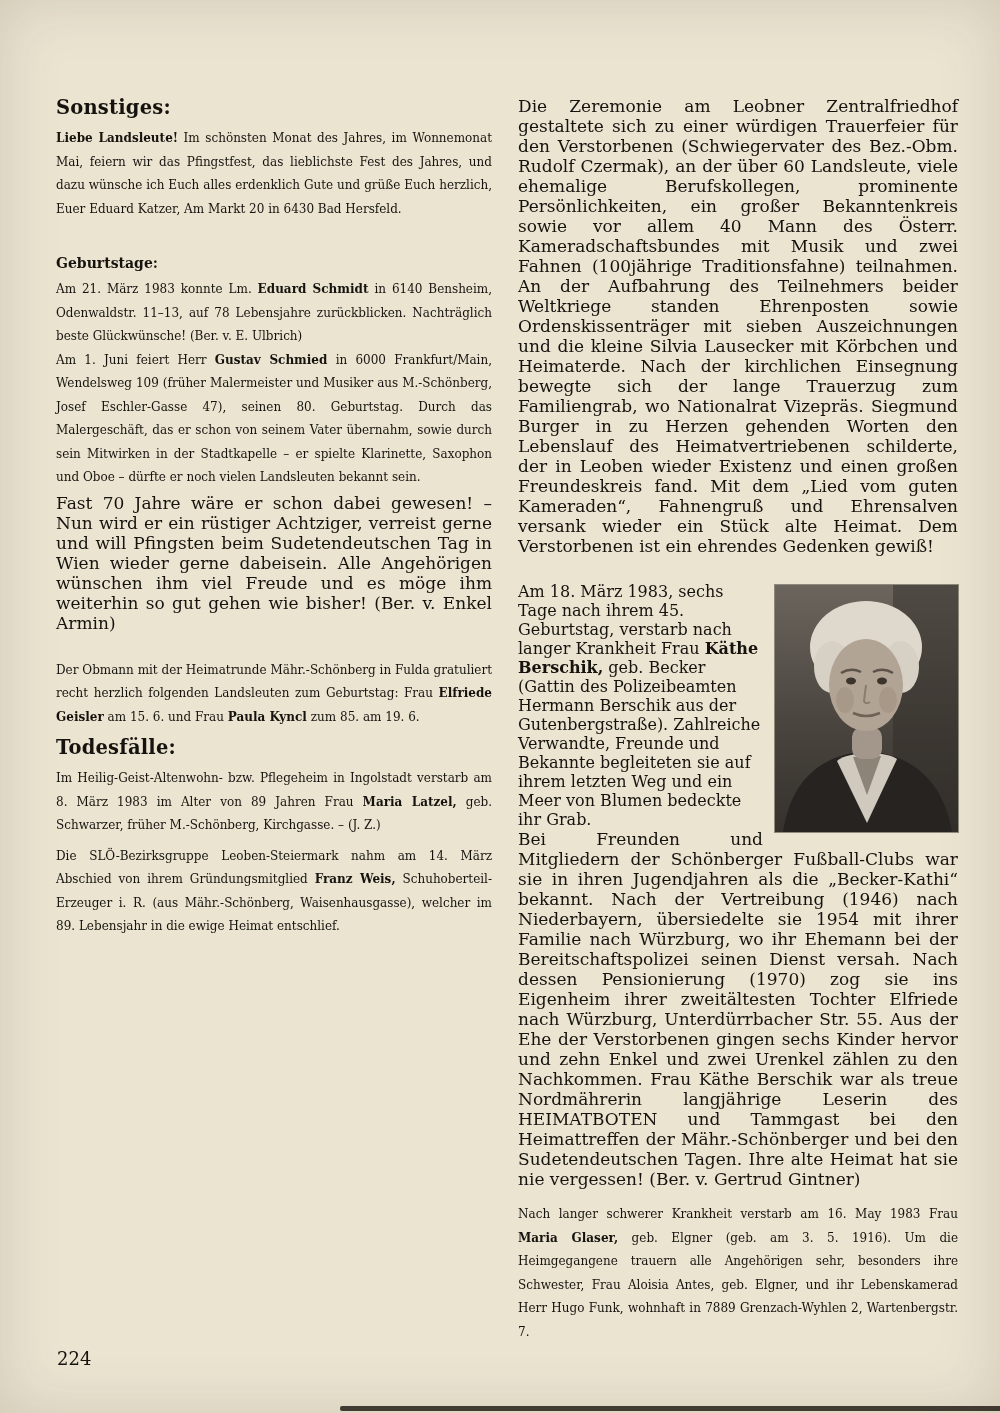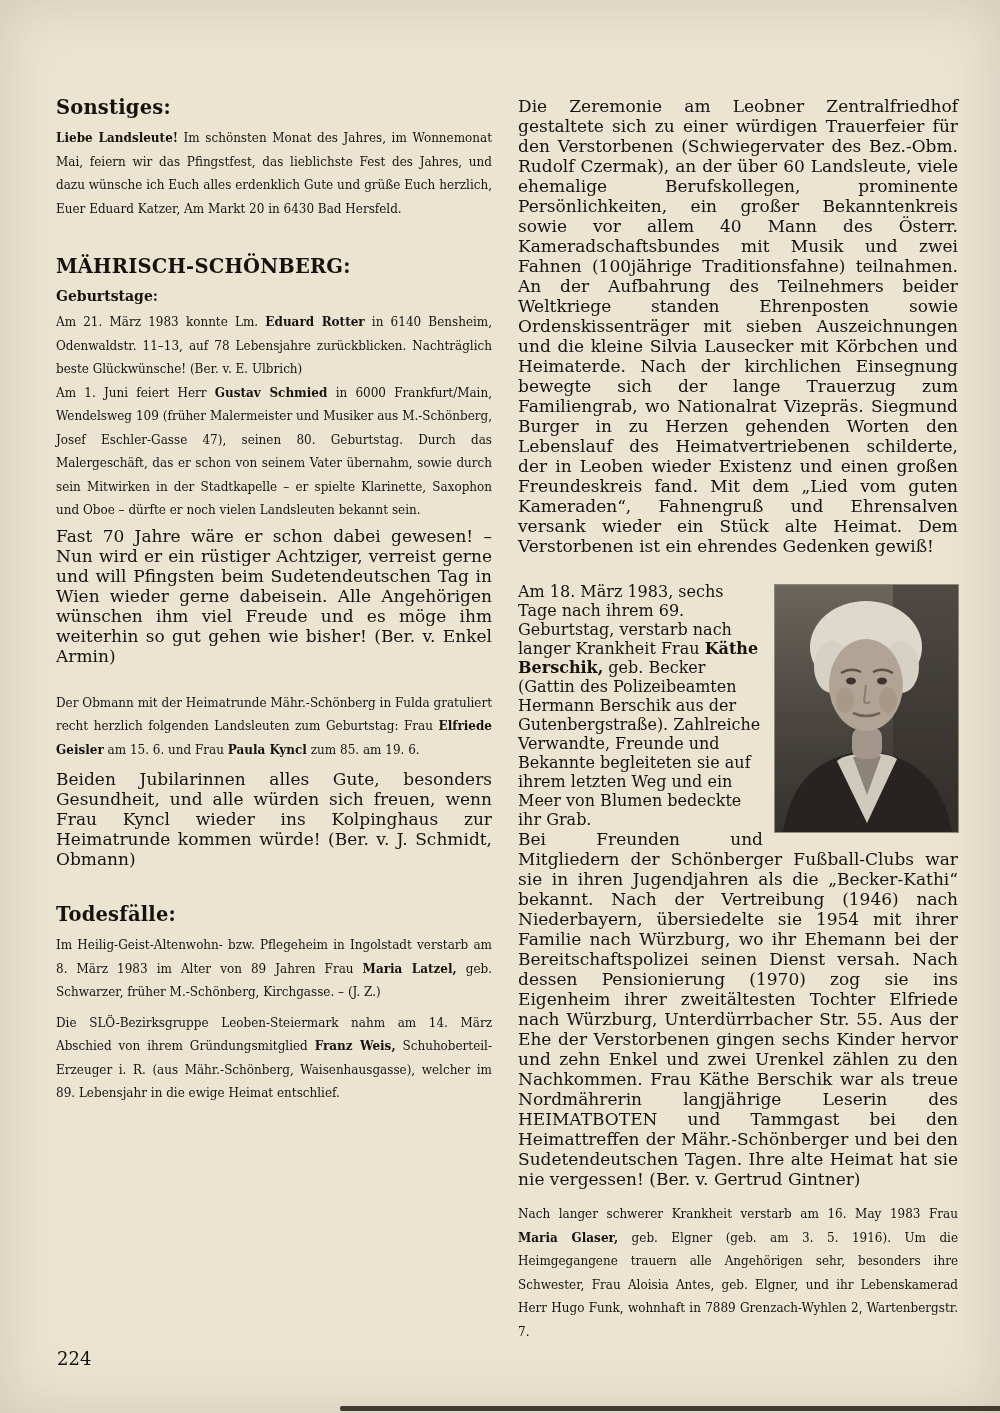--- a/index.html
+++ b/index.html
@@ -75,32 +75,30 @@
 
 <div class="page">
   <div class="columns">
 
     <div class="col-left">
 
       <h2 class="h-section">Sonstiges:</h2>
 
       <p class="p-body mb-lg"><span class="b">Liebe Landsleute!</span><span> Im schönsten Monat des Jahres, im Wonnemonat Mai, feiern wir das Pfingstfest, das lieblichste Fest des Jahres, und dazu wünsche ich Euch alles erdenklich Gute und grüße Euch herzlich, Euer Eduard Katzer, Am Markt 20 in 6430 Bad Hersfeld.</span></p>
 
-      <h2 class="h-section" style="margin-bottom:10px;">MÄHRISCH-SCHÖNBERG:</h2>
       <h3 class="h-sub">Geburtstage:</h3>
 
-      <p class="p-body"><span>Am 21. März 1983 konnte Lm. </span><span class="b">Eduard Rotter</span><span> in 6140 Bensheim, Odenwaldstr. 11–13, auf 78 Lebensjahre zurückblicken. Nachträglich beste Glückwünsche! (Ber. v. E. Ulbrich)</span></p>
+      <p class="p-body"><span>Am 21. März 1983 konnte Lm. </span><span class="b">Eduard Schmidt</span><span> in 6140 Bensheim, Odenwaldstr. 11–13, auf 78 Lebensjahre zurückblicken. Nachträglich beste Glückwünsche! (Ber. v. E. Ulbrich)</span></p>
 
       <p class="p-body mb-xs"><span>Am 1. Juni feiert Herr </span><span class="b">Gustav Schmied</span><span> in 6000 Frankfurt/Main, Wendelsweg 109 (früher Malermeister und Musiker aus M.-Schönberg, Josef Eschler-Gasse 47), seinen 80. Geburtstag. Durch das Malergeschäft, das er schon von seinem Vater übernahm, sowie durch sein Mitwirken in der Stadtkapelle – er spielte Klarinette, Saxophon und Oboe – dürfte er noch vielen Landsleuten bekannt sein.</span></p>
 
       <p class="p-small mb-md">Fast 70 Jahre wäre er schon dabei gewesen! – Nun wird er ein rüstiger Achtziger, verreist gerne und will Pfingsten beim Sudetendeutschen Tag in Wien wieder gerne dabeisein. Alle Angehörigen wünschen ihm viel Freude und es möge ihm weiterhin so gut gehen wie bisher! (Ber. v. Enkel Armin)</p>
 
       <p class="p-body mb-sm"><span>Der Obmann mit der Heimatrunde Mähr.-Schönberg in Fulda gratuliert recht herzlich folgenden Landsleuten zum Geburtstag: Frau </span><span class="b">Elfriede Geisler</span><span> am 15. 6. und Frau </span><span class="b">Paula Kyncl</span><span> zum 85. am 19. 6.</span></p>
 
-      <p class="p-small mb-lg">Beiden Jubilarinnen alles Gute, besonders Gesundheit, und alle würden sich freuen, wenn Frau Kyncl wieder ins Kolpinghaus zur Heimatrunde kommen würde! (Ber. v. J. Schmidt, Obmann)</p>
 
       <h2 class="h-section">Todesfälle:</h2>
 
       <p class="p-body mb-sm"><span>Im Heilig-Geist-Altenwohn- bzw. Pflegeheim in Ingolstadt verstarb am 8. März 1983 im Alter von 89 Jahren Frau </span><span class="b">Maria Latzel,</span><span> geb. Schwarzer, früher M.-Schönberg, Kirchgasse. – (J. Z.)</span></p>
 
       <p class="p-body"><span>Die SLÖ-Bezirksgruppe Leoben-Steiermark nahm am 14. März Abschied von ihrem Gründungsmitglied </span><span class="b">Franz Weis,</span><span> Schuhoberteil-Erzeuger i. R. (aus Mähr.-Schönberg, Waisenhausgasse), welcher im 89. Lebensjahr in die ewige Heimat entschlief.</span></p>
 
     </div>
 
     <div class="col-right">
@@ -137,21 +135,21 @@
             <path d="M98,87 Q108,82 118,88" stroke="#5c5249" stroke-width="2.5" fill="none"></path>
             <ellipse cx="76" cy="96" rx="5" ry="3.4" fill="#3c342d"></ellipse>
             <ellipse cx="107" cy="96" rx="5" ry="3.4" fill="#3c342d"></ellipse>
 
             <path d="M91,100 L89,116 Q91,120 95,117" stroke="#8a7c6e" stroke-width="2" fill="none"></path>
             <path d="M78,128 Q91,134 105,128" stroke="#6e6156" stroke-width="2.5" fill="none"></path>
 
             <ellipse cx="70" cy="115" rx="9" ry="13" fill="#a2917f" opacity="0.6"></ellipse>
             <ellipse cx="113" cy="115" rx="9" ry="13" fill="#a2917f" opacity="0.6"></ellipse>
           </svg>
-        </figure><span>Am 18. März 1983, sechs Tage nach ihrem 69. Geburtstag, verstarb nach langer Krankheit Frau </span><span class="b">Käthe Berschik,</span><span> geb. Becker (Gattin des Polizeibeamten Hermann Berschik aus der Gutenbergstraße). Zahlreiche Verwandte, Freunde und Bekannte begleiteten sie auf ihrem letzten Weg und ein Meer von Blumen bedeckte ihr Grab.</span>
+        </figure><span>Am 18. März 1983, sechs Tage nach ihrem 45. Geburtstag, verstarb nach langer Krankheit Frau </span><span class="b">Käthe Berschik,</span><span> geb. Becker (Gattin des Polizeibeamten Hermann Berschik aus der Gutenbergstraße). Zahlreiche Verwandte, Freunde und Bekannte begleiteten sie auf ihrem letzten Weg und ein Meer von Blumen bedeckte ihr Grab.</span>
       <p></p>
 
       <p class="p-small" style="margin-bottom:14px;">Bei Freunden und Mitgliedern der Schönberger Fußball-Clubs war sie in ihren Jugendjahren als die „Becker-Kathi“ bekannt. Nach der Vertreibung (1946) nach Niederbayern, übersiedelte sie 1954 mit ihrer Familie nach Würzburg, wo ihr Ehemann bei der Bereitschaftspolizei seinen Dienst versah. Nach dessen Pensionierung (1970) zog sie ins Eigenheim ihrer zweitältesten Tochter Elfriede nach Würzburg, Unterdürrbacher Str. 55. Aus der Ehe der Verstorbenen gingen sechs Kinder hervor und zehn Enkel und zwei Urenkel zählen zu den Nachkommen. Frau Käthe Berschik war als treue Nordmährerin langjährige Leserin des HEIMATBOTEN und Tammgast bei den Heimattreffen der Mähr.-Schönberger und bei den Sudetendeutschen Tagen. Ihre alte Heimat hat sie nie vergessen! (Ber. v. Gertrud Gintner)</p>
 
       <p class="p-body"><span>Nach langer schwerer Krankheit verstarb am 16. May 1983 Frau </span><span class="b">Maria Glaser,</span><span> geb. Elgner (geb. am 3. 5. 1916). Um die Heimgegangene trauern alle Angehörigen sehr, besonders ihre Schwester, Frau Aloisia Antes, geb. Elgner, und ihr Lebenskamerad Herr Hugo Funk, wohnhaft in 7889 Grenzach-Wyhlen 2, Wartenbergstr. 7.</span></p>
 
     </div>
   </div>
 
   <div class="page-number">224</div>

